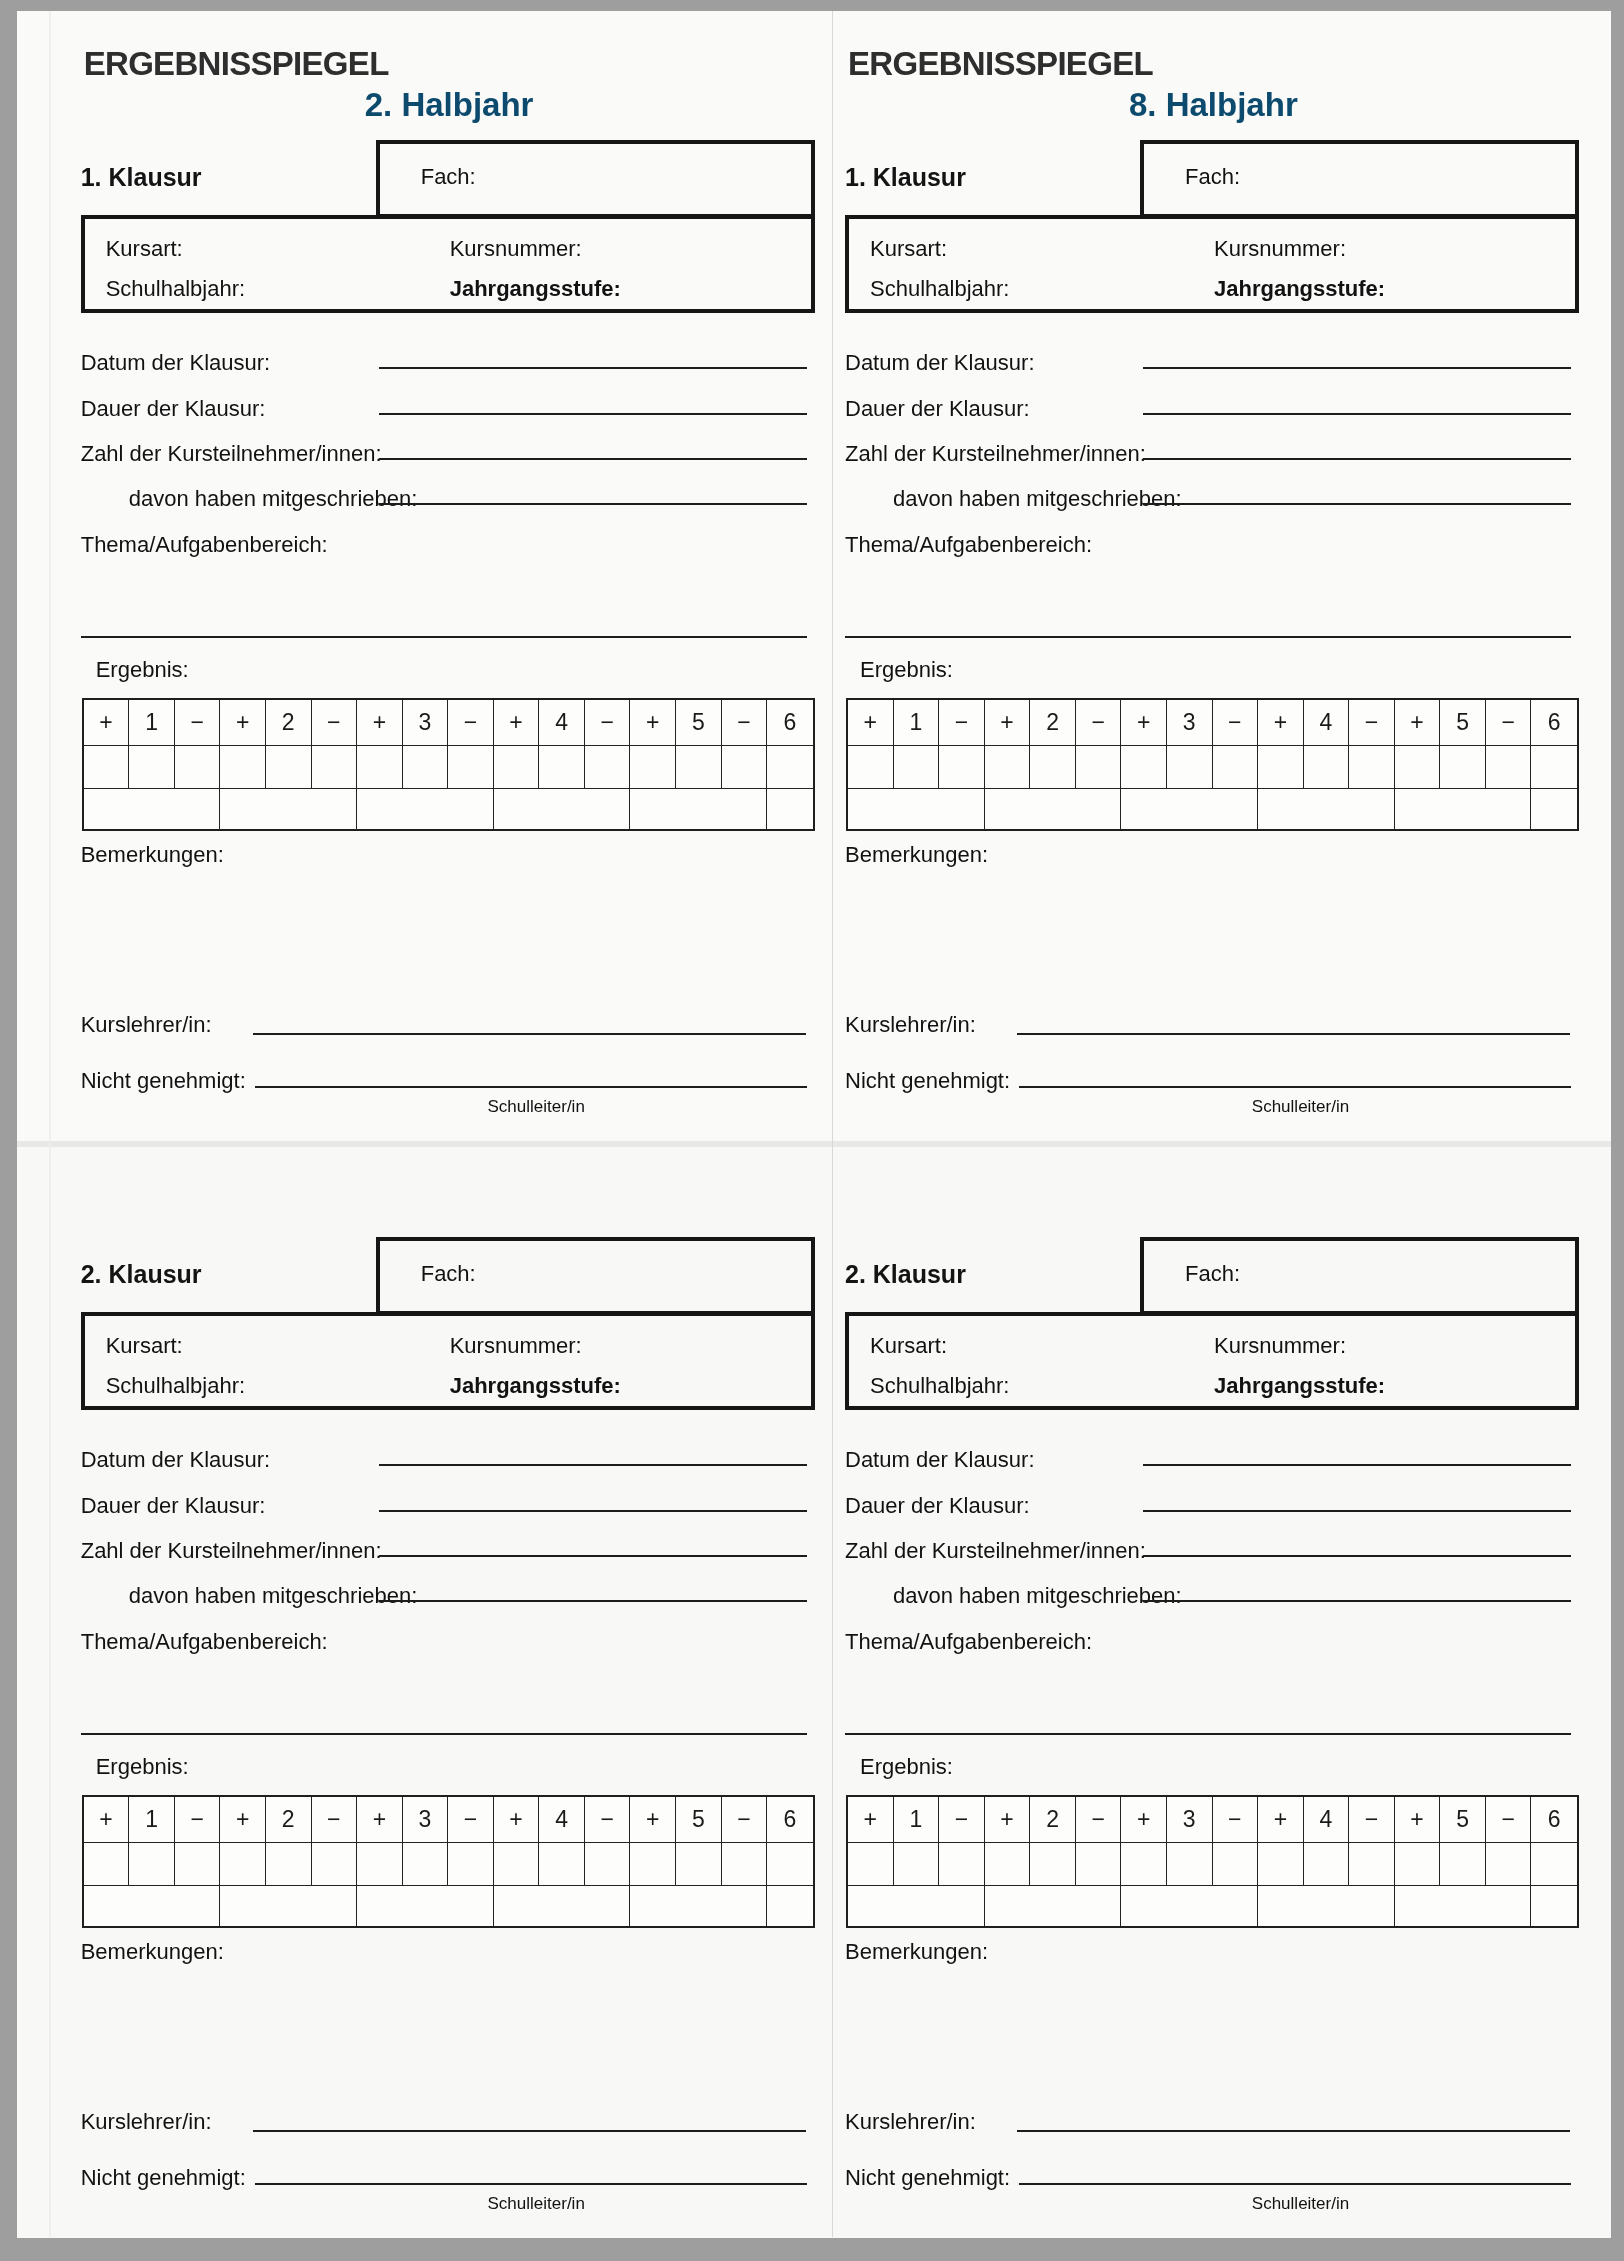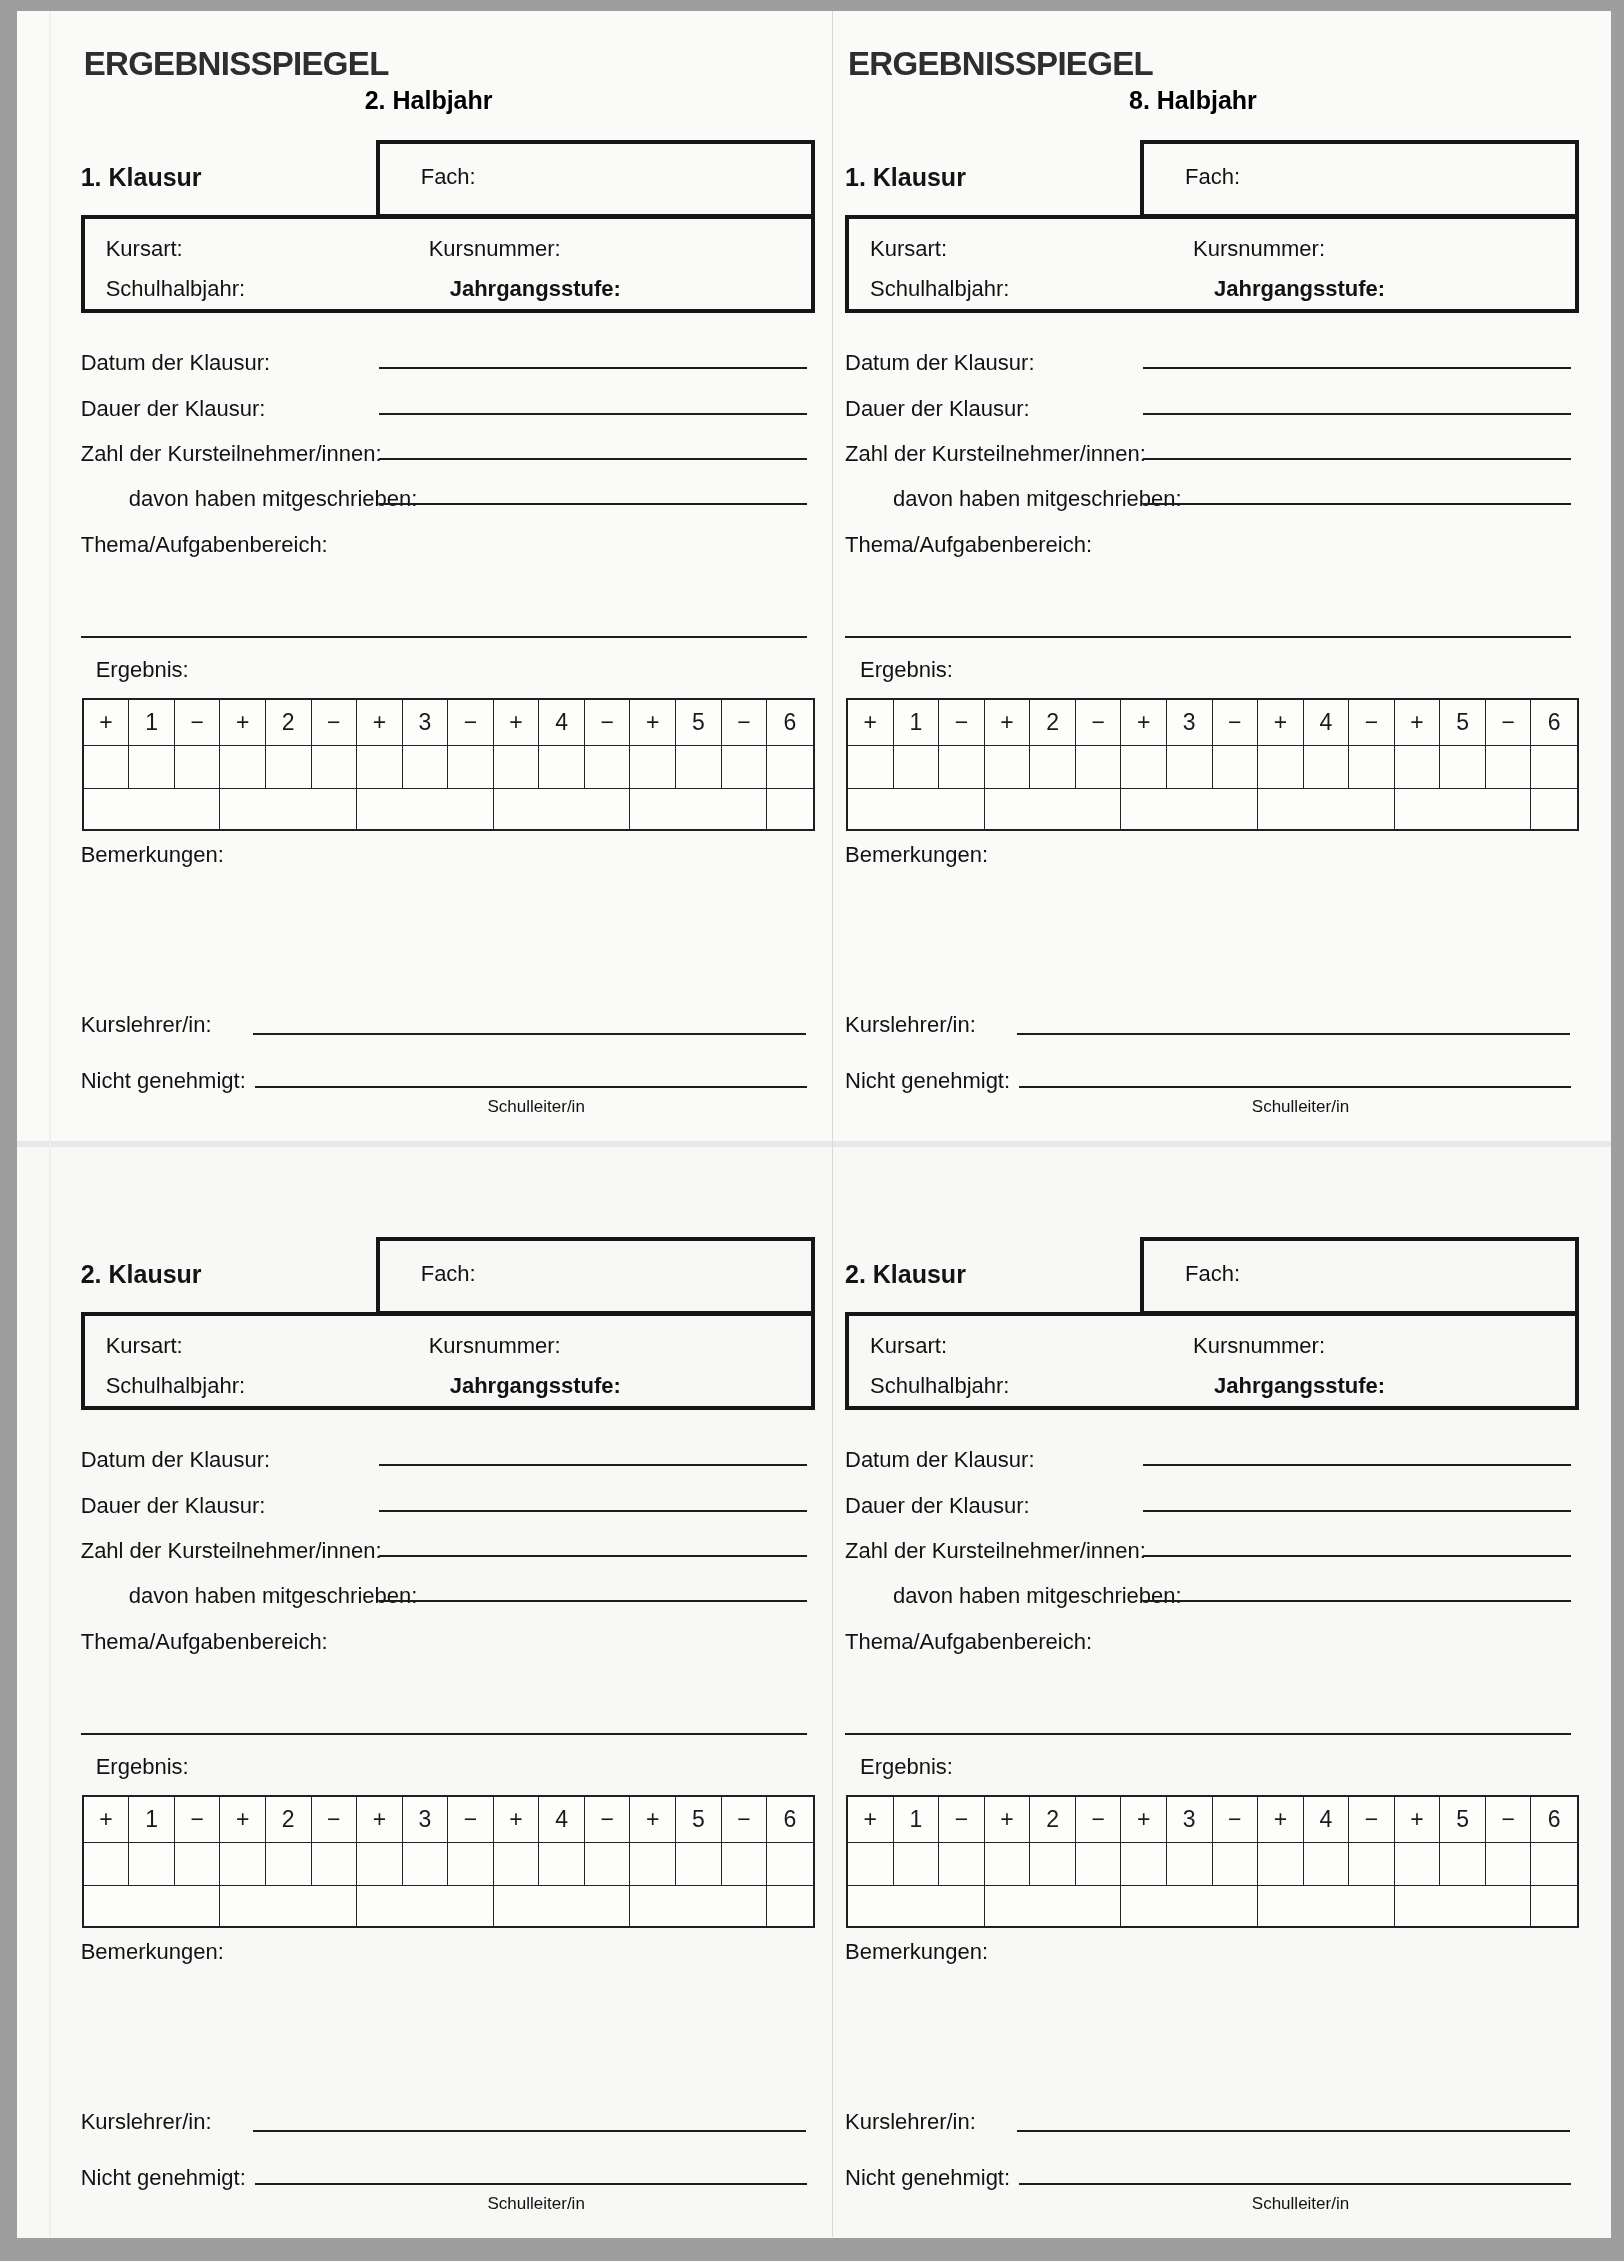--- a/index.html
+++ b/index.html
@@ -12,28 +12,28 @@
   .fold-v{position:absolute;left:832px;top:11.4px;width:1.4px;height:2226px;background:#d8d8d5;}
   .crease{position:absolute;left:49px;top:11.4px;width:1.9px;height:2226px;background:#efefec;}
 
   .quadrant{position:absolute;width:798px;height:1408px;}
   .q1{left:16.7px;top:12px;}
   .q2{left:781px;top:12px;}
   .q3{left:16.7px;top:1109px;}
   .q4{left:781px;top:1109px;}
 
   .title1{position:absolute;left:67px;top:35px;font-size:33px;font-weight:bold;letter-spacing:-0.7px;color:#2e2e2e;margin:0;line-height:1;}
-  .title2{position:absolute;left:348px;top:76px;font-size:25px;font-weight:bold;color:#000000;margin:0;line-height:1;}
+  .title2{position:absolute;left:348px;top:76px;font-size:33px;font-weight:bold;color:#0c4a6e;margin:0;line-height:1;}
   .klausur{position:absolute;left:64px;top:153px;font-size:25px;font-weight:bold;line-height:1;color:#141414;}
 
   .fach-box{position:absolute;left:359px;top:128px;width:439px;height:78px;border:4.3px solid #161616;box-sizing:border-box;background:transparent;}
   .fach-box .lbl{position:absolute;left:41px;top:20px;}
   .kurs-box{position:absolute;left:64px;top:203px;width:734px;height:98px;border:4.3px solid #161616;box-sizing:border-box;}
   .kurs-box .ka{position:absolute;left:21px;top:16.7px;}
-  .kurs-box .kn{position:absolute;left:344px;top:16.7px;}
+  .kurs-box .kn{position:absolute;left:365px;top:16.7px;}
   .kurs-box .sh{position:absolute;left:21px;top:57px;}
   .kurs-box .jg{position:absolute;left:365px;top:57px;font-weight:bold;}
 
   .lbl{font-size:22px;line-height:1.18;color:#121212;}
   .alb{position:absolute;left:64px;}
   .l-datum{top:338px;} .l-dauer{top:384px;} .l-zahl{top:429px;} .l-davon{top:474px;margin-left:48px;}
   .l-thema{top:520px;} .l-ergebnis{top:645px;margin-left:15px;} .l-bemerk{top:830px;}
   .l-kursl{top:1000px;} .l-nicht{top:1056px;}
 
   .wline{position:absolute;height:1.9px;background:#1d1d1d;}

